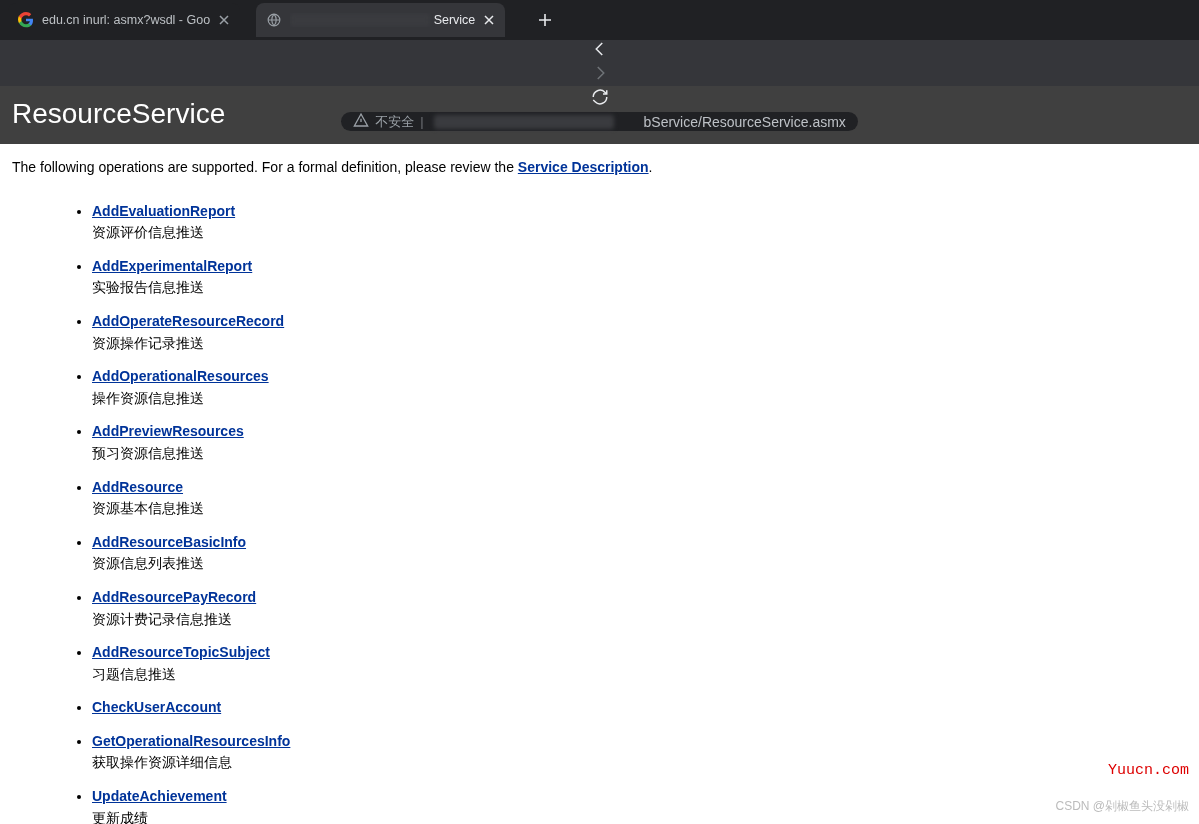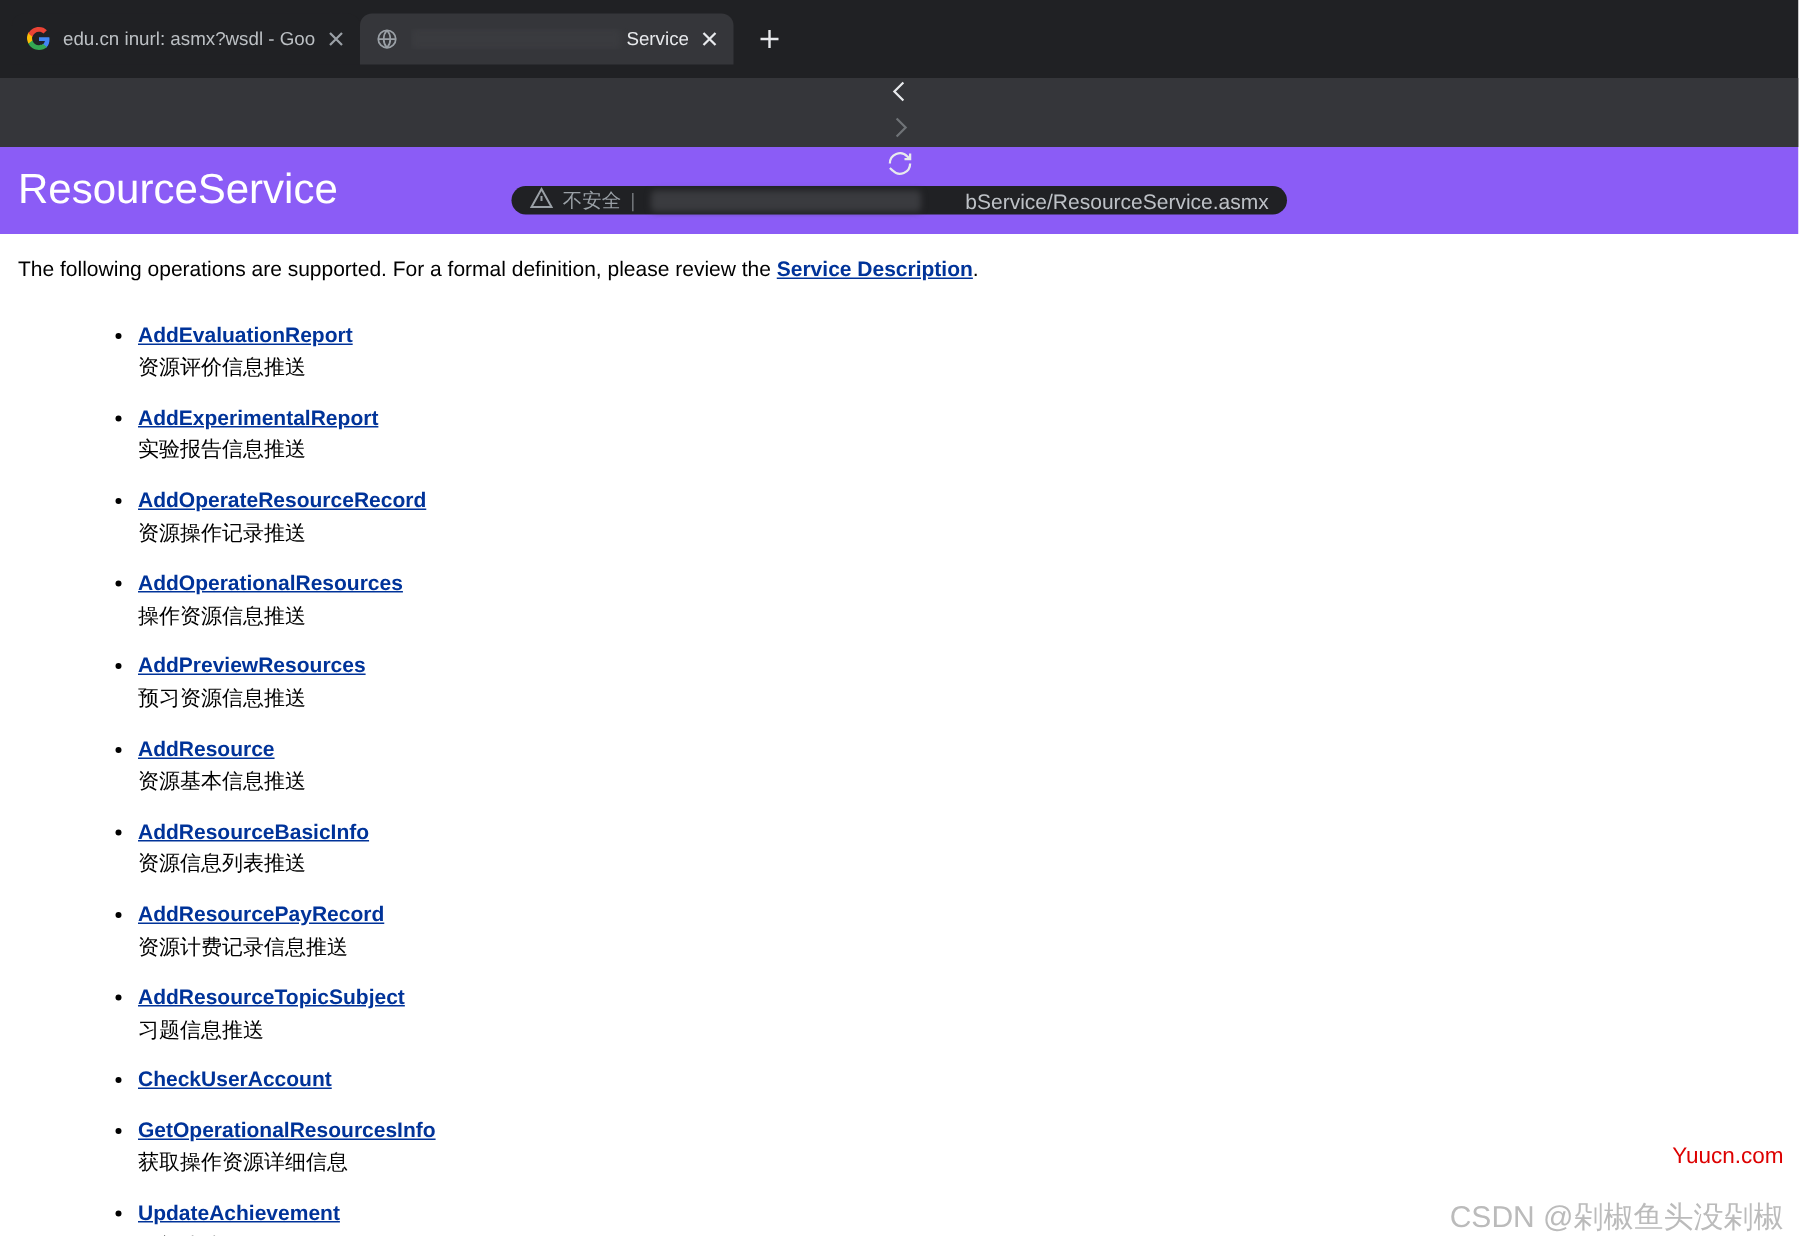--- a/index.html
+++ b/index.html
@@ -4,22 +4,22 @@
 <style>
   * { margin: 0; padding: 0; box-sizing: border-box; }
   body {
     font-family: Verdana, Arial, sans-serif;
     background: #ffffff;
     width: 1199px;
     overflow: hidden;
   }
   .chrome-top { background: #202124; }
   .tab-strip {
-    display: flex; align-items: center; height: 52px;
-    padding-left: 8px; gap: 0;
+    display: flex; align-items: center; height: 40px;
+    padding-left: 8px; gap: 16px;
   }
   .tab {
     display: flex; align-items: center; height: 34px;
     padding: 0 10px; border-radius: 8px 8px 0 0;
     font-size: 12.5px; color: #e8eaed; max-width: 280px;
     gap: 8px; cursor: pointer;
   }
   .tab.inactive { background: #202124; color: #bcc0c4; }
   .tab.active { background: #35363a; color: #e8eaed; }
   .tab .favicon { width: 16px; height: 16px; display:flex;align-items:center;justify-content:center; }
@@ -35,31 +35,31 @@
   .address-bar {
     flex:1;display:flex;align-items:center;height:32px;
     background:#202124;border-radius:16px;padding:0 12px;gap:10px;
     color:#e8eaed;font-size:14px;
   }
   .sec-warn { display:flex;align-items:center;gap:6px;color:#9aa0a6;font-size:13px; }
   .url-blur { display:inline-block;width:180px;height:14px;background:#3a3b3f;filter:blur(2px);border-radius:3px; }
   .url-text { color:#bdc1c6;white-space:nowrap;margin-left:20px; }
   
   .header-bar {
-    background:#8b5cf6;padding:12px 12px 14px 12px;color:#fff;
+    background:#404040;padding:12px 12px 14px 12px;color:#fff;
   }
   .header-bar h1 { font-size:28px;font-weight:400;font-family:Verdana,Arial,sans-serif; }
   .content { padding:14px 12px; font-size:14px; color:#000; line-height:1.4; }
   .intro { margin-bottom:24px; }
   .intro a, .op-link { color:#003399; text-decoration:underline; font-weight:bold; }
   ul.ops { list-style:disc; margin:6px 0 0 80px; }
   ul.ops li { margin:14px 0; font-size:14px; }
   ul.ops li .desc { display:block; color:#000; font-size:14px; margin-top:2px; }
-  .wm1 { position:fixed; right:10px; top:762px; color:#d00; font-size:15px; font-family:Liberation Sans, sans-serif; }
-  .wm2 { position:fixed; right:10px; top:798px; color:#bbb; font-size:20px; font-family:Arial; }
+  .wm1 { position:fixed; right:10px; top:762px; color:#d00; font-size:15px; font-family:Liberation Mono, monospace; }
+  .wm2 { position:fixed; right:10px; top:798px; color:#bbb; font-size:12px; font-family:Arial; }
 </style>
 </head>
 <body>
 
 <div class="chrome-top">
   <div class="tab-strip">
     <div class="tab inactive">
       <span class="favicon">
         <svg width="16" height="16" viewBox="0 0 48 48">
             <path fill="#4285F4" d="M45 24.5c0-1.6-.1-2.7-.4-4H24v7.3h11.8c-.5 3-2.3 5.5-4.9 7.2v6h7.9C43.5 36.6 45 31 45 24.5z"></path>

